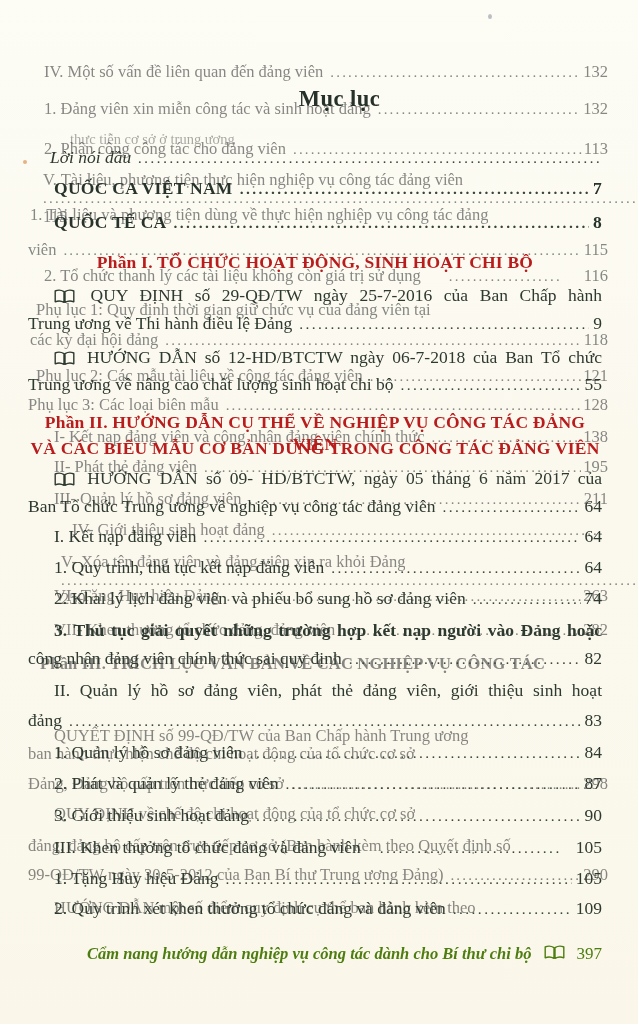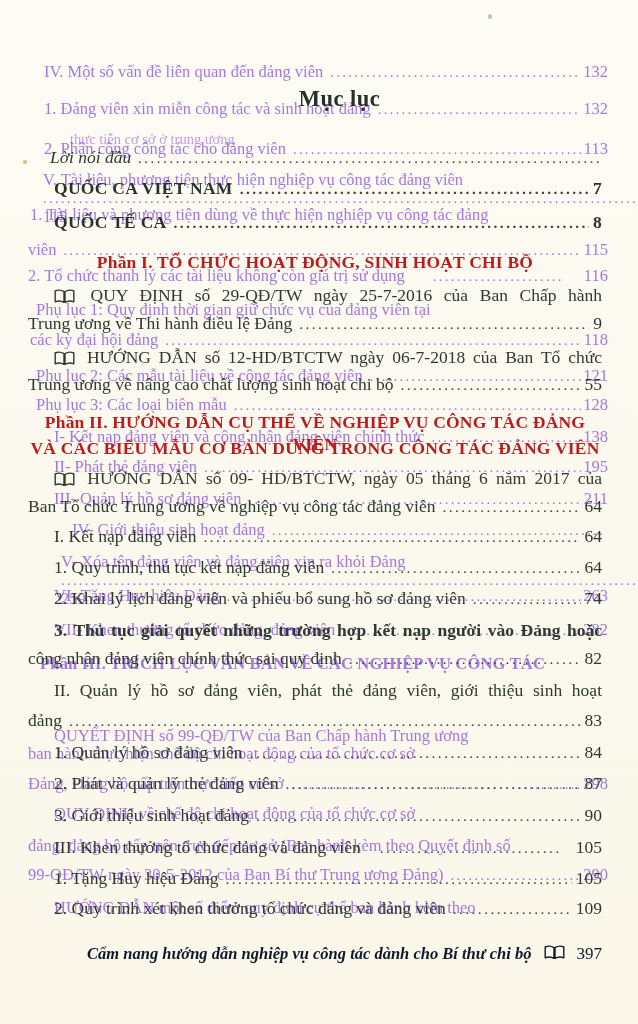--- a/index.html
+++ b/index.html
@@ -8,21 +8,21 @@
     background:linear-gradient(180deg,#fdfcf5 0%,#fbf9ee 45%,#faf7ea 100%);
     font-family:"Liberation Serif","DejaVu Serif",serif;
     color:#2e3930;
   }
   .page{position:absolute;inset:0;}
 
   
   .ghost-layer{position:absolute;inset:0;z-index:1;pointer-events:none;}
   .ghost-line{
     position:absolute;right:30px;display:flex;align-items:baseline;white-space:nowrap;
-    font-size:16.5px;color:#6d28d9;opacity:.62;filter:blur(.4px);
+    font-size:16.5px;color:#404040;opacity:.62;filter:blur(.4px);
   }
   .ghost-line.caps{font-weight:600;letter-spacing:.2px;}
   .ghost-line.small{font-size:14.5px;opacity:.45;}
   .ghost-line .t{flex:0 0 auto;overflow:hidden;}
   .ghost-line .dots{flex:1 1 auto;overflow:hidden;font-size:15px;letter-spacing:2.2px;margin:0 2px 0 7px;}
   .ghost-line .pg{flex:0 0 auto;}
 
   
   .main-layer{position:absolute;inset:0;z-index:2;}
   .page-title{
@@ -49,21 +49,21 @@
     display:block;white-space:normal;
     text-align:justify;text-align-last:justify;
   }
   .book-icon{flex:0 0 auto;margin-right:9px;position:relative;top:1px;}
   .justify .book-icon{vertical-align:-2px;margin-right:4px;}
 
   
   .footer{
     position:absolute;top:944px;left:28px;right:36px;z-index:2;
     display:flex;justify-content:flex-end;align-items:baseline;gap:12px;
-    font-size:16.5px;font-style:italic;font-weight:600;color:#0f172a;
+    font-size:16.5px;font-style:italic;font-weight:600;color:#4d7c0f;
   }
   .footer .fpg{font-style:normal;font-weight:normal;font-size:17px;}
   .footer .book-icon{align-self:center;margin:0;}
 
   .speck{position:absolute;border-radius:50%;z-index:3;}
 </style>
 </head>
 <body>
 
 <div class="page">
@@ -92,39 +92,39 @@
         <span class="pg">115</span>
       </div>
       <div class="ghost-line" style="top: 205px; left: 30px;">
         <span class="t">1. Tài liệu và phương tiện dùng về thực hiện nghiệp vụ công tác đảng</span>
       </div>
       <div class="ghost-line" style="top: 240px; left: 28px;">
         <span class="t">viên</span>
         <span class="dots">....................................................................................................................................................................................</span>
         <span class="pg">115</span>
       </div>
-      <div class="ghost-line" style="top: 266px; left: 28px; gap: 21px;">
+      <div class="ghost-line" style="top: 266px; left: 44px; gap: 21px;">
         <span class="t">2. Tổ chức thanh lý các tài liệu không còn giá trị sử dụng</span>
         <span class="dots">....................................................................................................................................................................................</span>
         <span class="pg">116</span>
       </div>
       <div class="ghost-line" style="top: 300px; left: 36px;">
         <span class="t">Phụ lục 1: Quy định thời gian giữ chức vụ của đảng viên tại</span>
       </div>
       <div class="ghost-line" style="top: 330px; left: 30px;">
         <span class="t">các kỳ đại hội đảng</span>
         <span class="dots">....................................................................................................................................................................................</span>
         <span class="pg">118</span>
       </div>
       <div class="ghost-line" style="top: 366px; left: 36px;">
         <span class="t">Phụ lục 2: Các mẫu tài liệu về công tác đảng viên</span>
         <span class="dots">....................................................................................................................................................................................</span>
         <span class="pg">121</span>
       </div>
-      <div class="ghost-line" style="top: 395px; left: 36px;">
+      <div class="ghost-line" style="top: 395px; left: 28px;">
         <span class="t">Phụ lục 3: Các loại biên mẫu</span>
         <span class="dots">....................................................................................................................................................................................</span>
         <span class="pg">128</span>
       </div>
       <div class="ghost-line" style="top: 427px; left: 54px;">
         <span class="t">I- Kết nạp đảng viên và công nhận đảng viên chính thức</span>
         <span class="dots">....................................................................................................................................................................................</span>
         <span class="pg">138</span>
       </div>
       <div class="ghost-line" style="top: 457px; left: 54px;">

